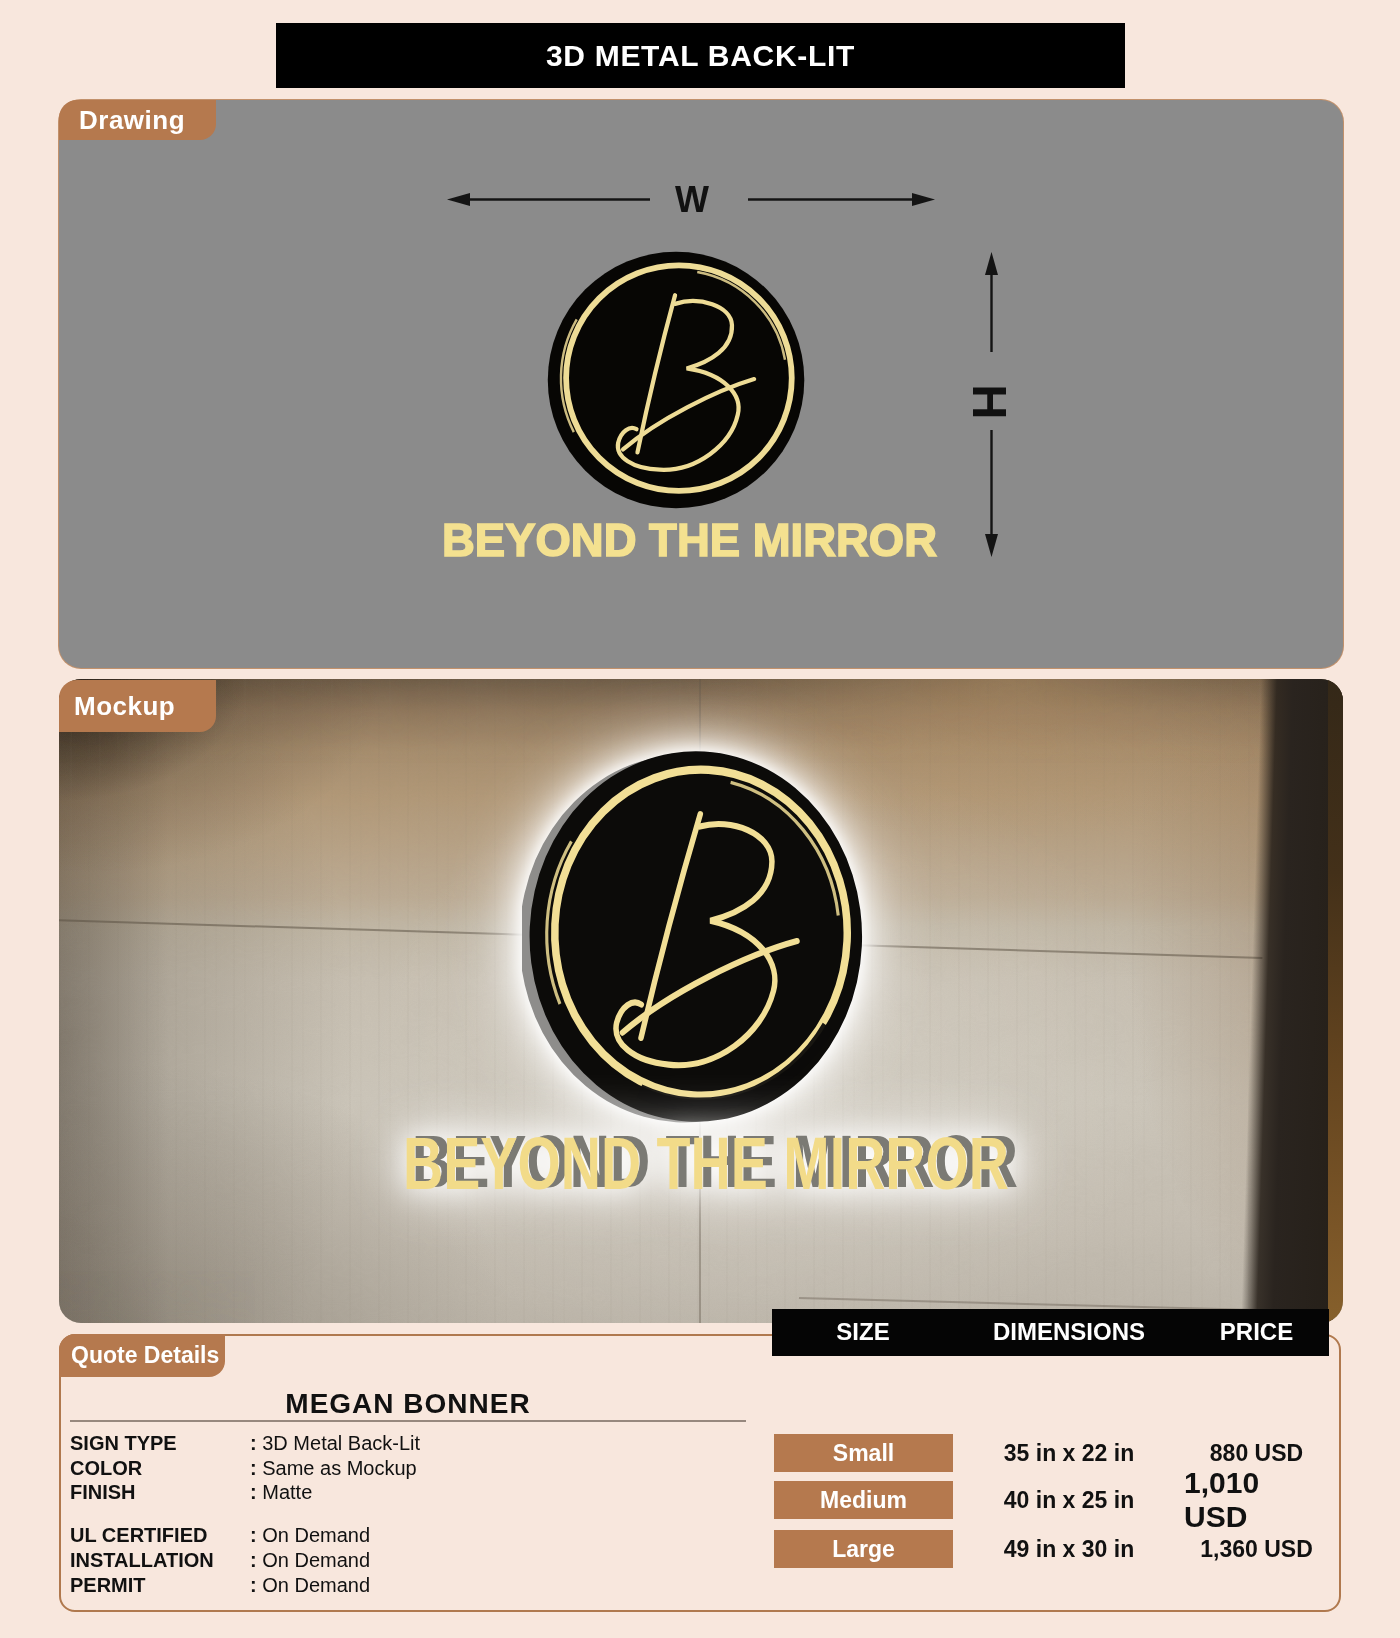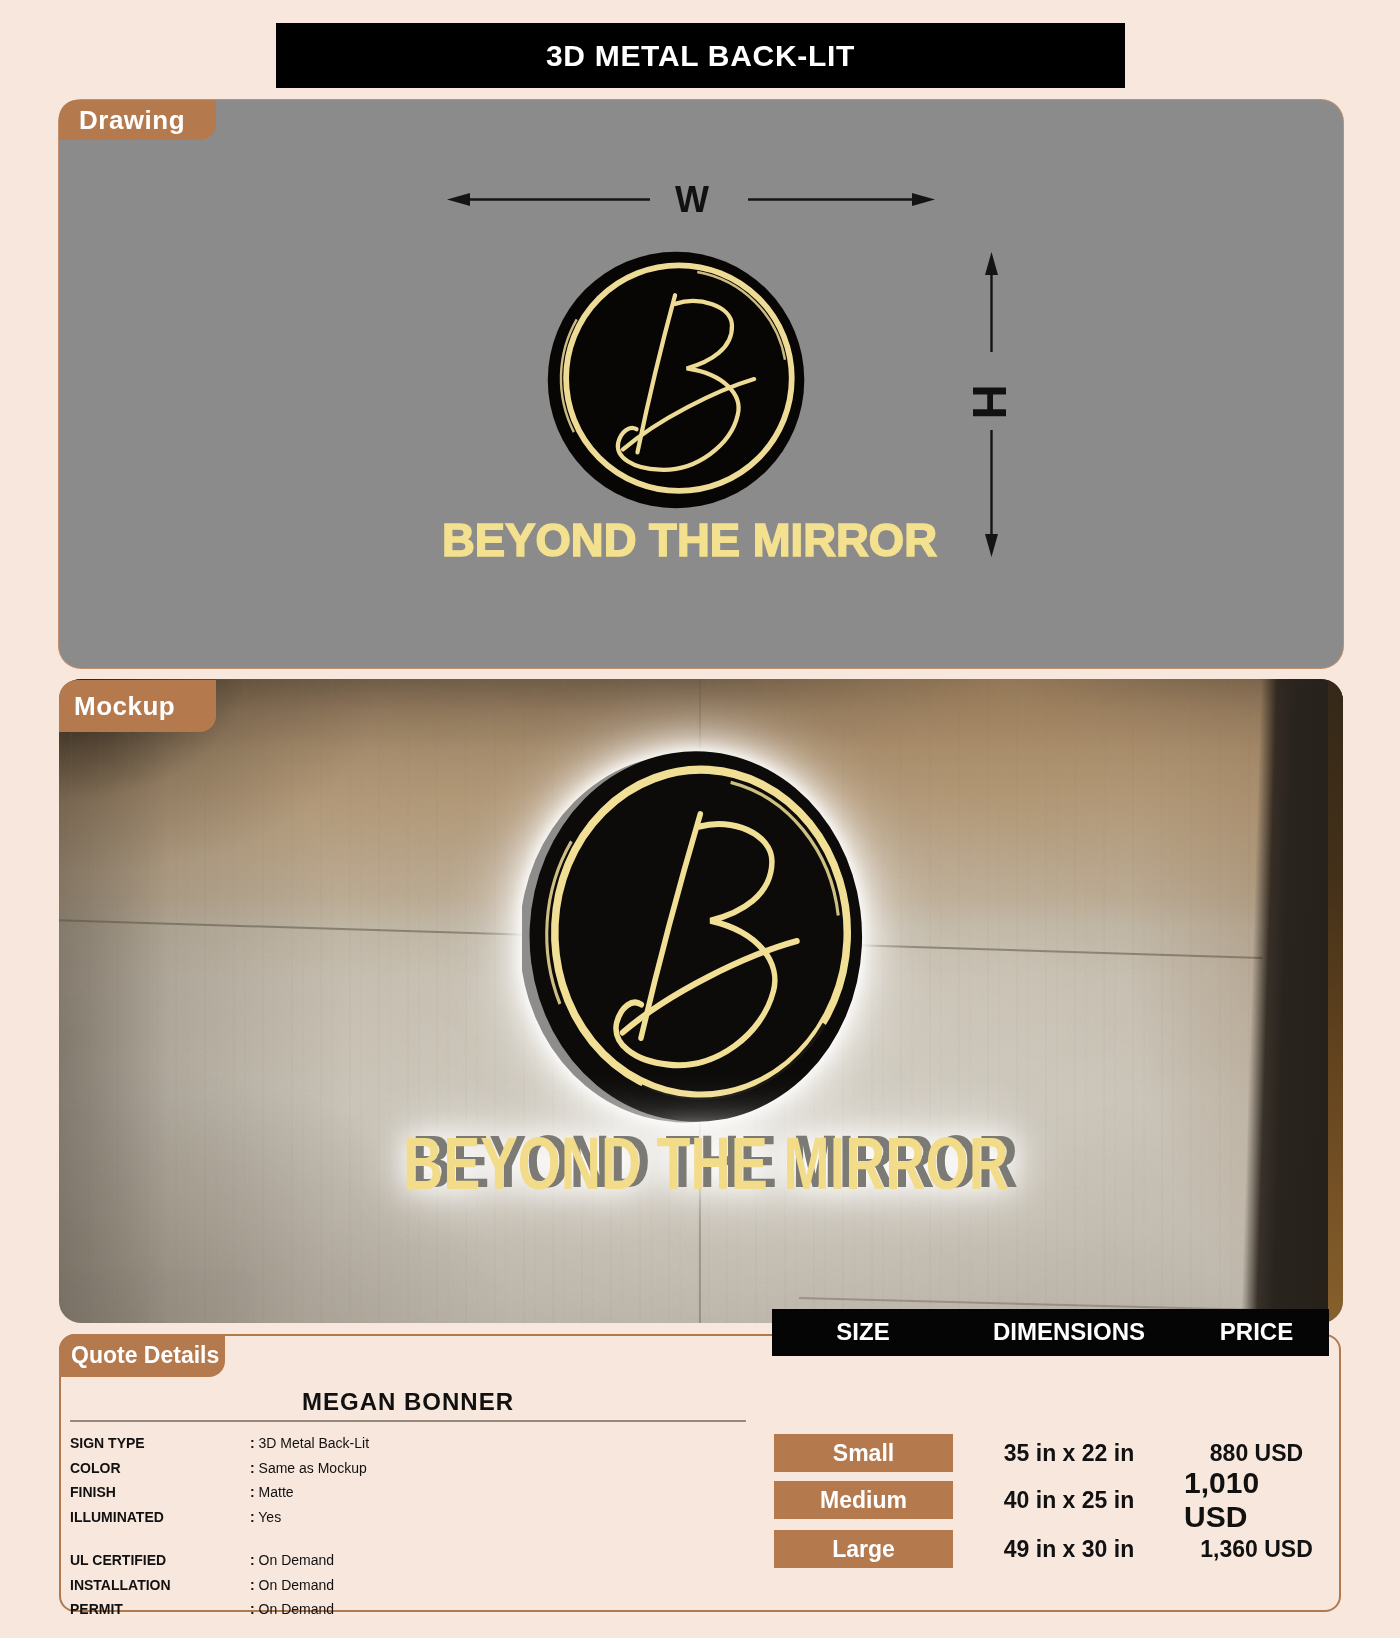--- a/index.html
+++ b/index.html
@@ -133,34 +133,33 @@
 <div class="tag" style="left:59px;top:680px;width:157px;height:52px;border-radius:18px 0 16px 0;
      font-size:26px;padding-left:15px;box-sizing:border-box;letter-spacing:0.5px;">Mockup</div>
 
 <div class="abs" style="left:59px;top:1334px;width:1282px;height:278px;border:2px solid #b0794e;
      border-radius:16px;box-sizing:border-box;"></div>
 
 <div class="tag" style="left:59px;top:1334px;width:166px;height:43px;border-radius:16px 0 16px 0;
      font-size:23px;padding-left:12px;box-sizing:border-box;white-space:nowrap;">Quote Details</div>
 
 <div class="abs" style="left:70px;top:1388px;width:676px;text-align:center;">
-  <span style="font-size:24px;font-weight:bold;letter-spacing:1px;color:#111;">MEGAN BONNER</span>
+  <span style="font-size:28px;font-weight:bold;letter-spacing:1px;color:#111;">MEGAN BONNER</span>
 </div>
 
 <div class="abs" style="left:70px;top:1420px;width:676px;height:1.5px;background:#97887e;"></div>
 
-<div class="abs" style="left:70px;top:1431px;width:680px;font-size:14px;color:#111;line-height:24.7px;">
+<div class="abs" style="left:70px;top:1431px;width:680px;font-size:20px;color:#111;line-height:24.7px;">
 
   <div><span style="display:inline-block;width:180px;font-weight:bold;">SIGN TYPE</span><b>:</b> 3D Metal Back-Lit</div>
 
   <div><span style="display:inline-block;width:180px;font-weight:bold;">COLOR</span><b>:</b> Same as Mockup</div>
 
   <div><span style="display:inline-block;width:180px;font-weight:bold;">FINISH</span><b>:</b> Matte</div>
 
-  <div><span style="display:inline-block;width:180px;font-weight:bold;">ILLUMINATED</span><b>:</b> Yes</div>
 
   <div><span style="display:inline-block;width:180px;font-weight:bold;margin-top:18px;">UL CERTIFIED</span><b>:</b> On Demand</div>
 
   <div><span style="display:inline-block;width:180px;font-weight:bold;">INSTALLATION</span><b>:</b> On Demand</div>
 
   <div><span style="display:inline-block;width:180px;font-weight:bold;">PERMIT</span><b>:</b> On Demand</div>
 </div>
 
 <div class="abs" style="left:772px;top:1309px;width:557px;height:47px;background:#050505;color:#fff;
      font-weight:bold;font-size:24px;">

